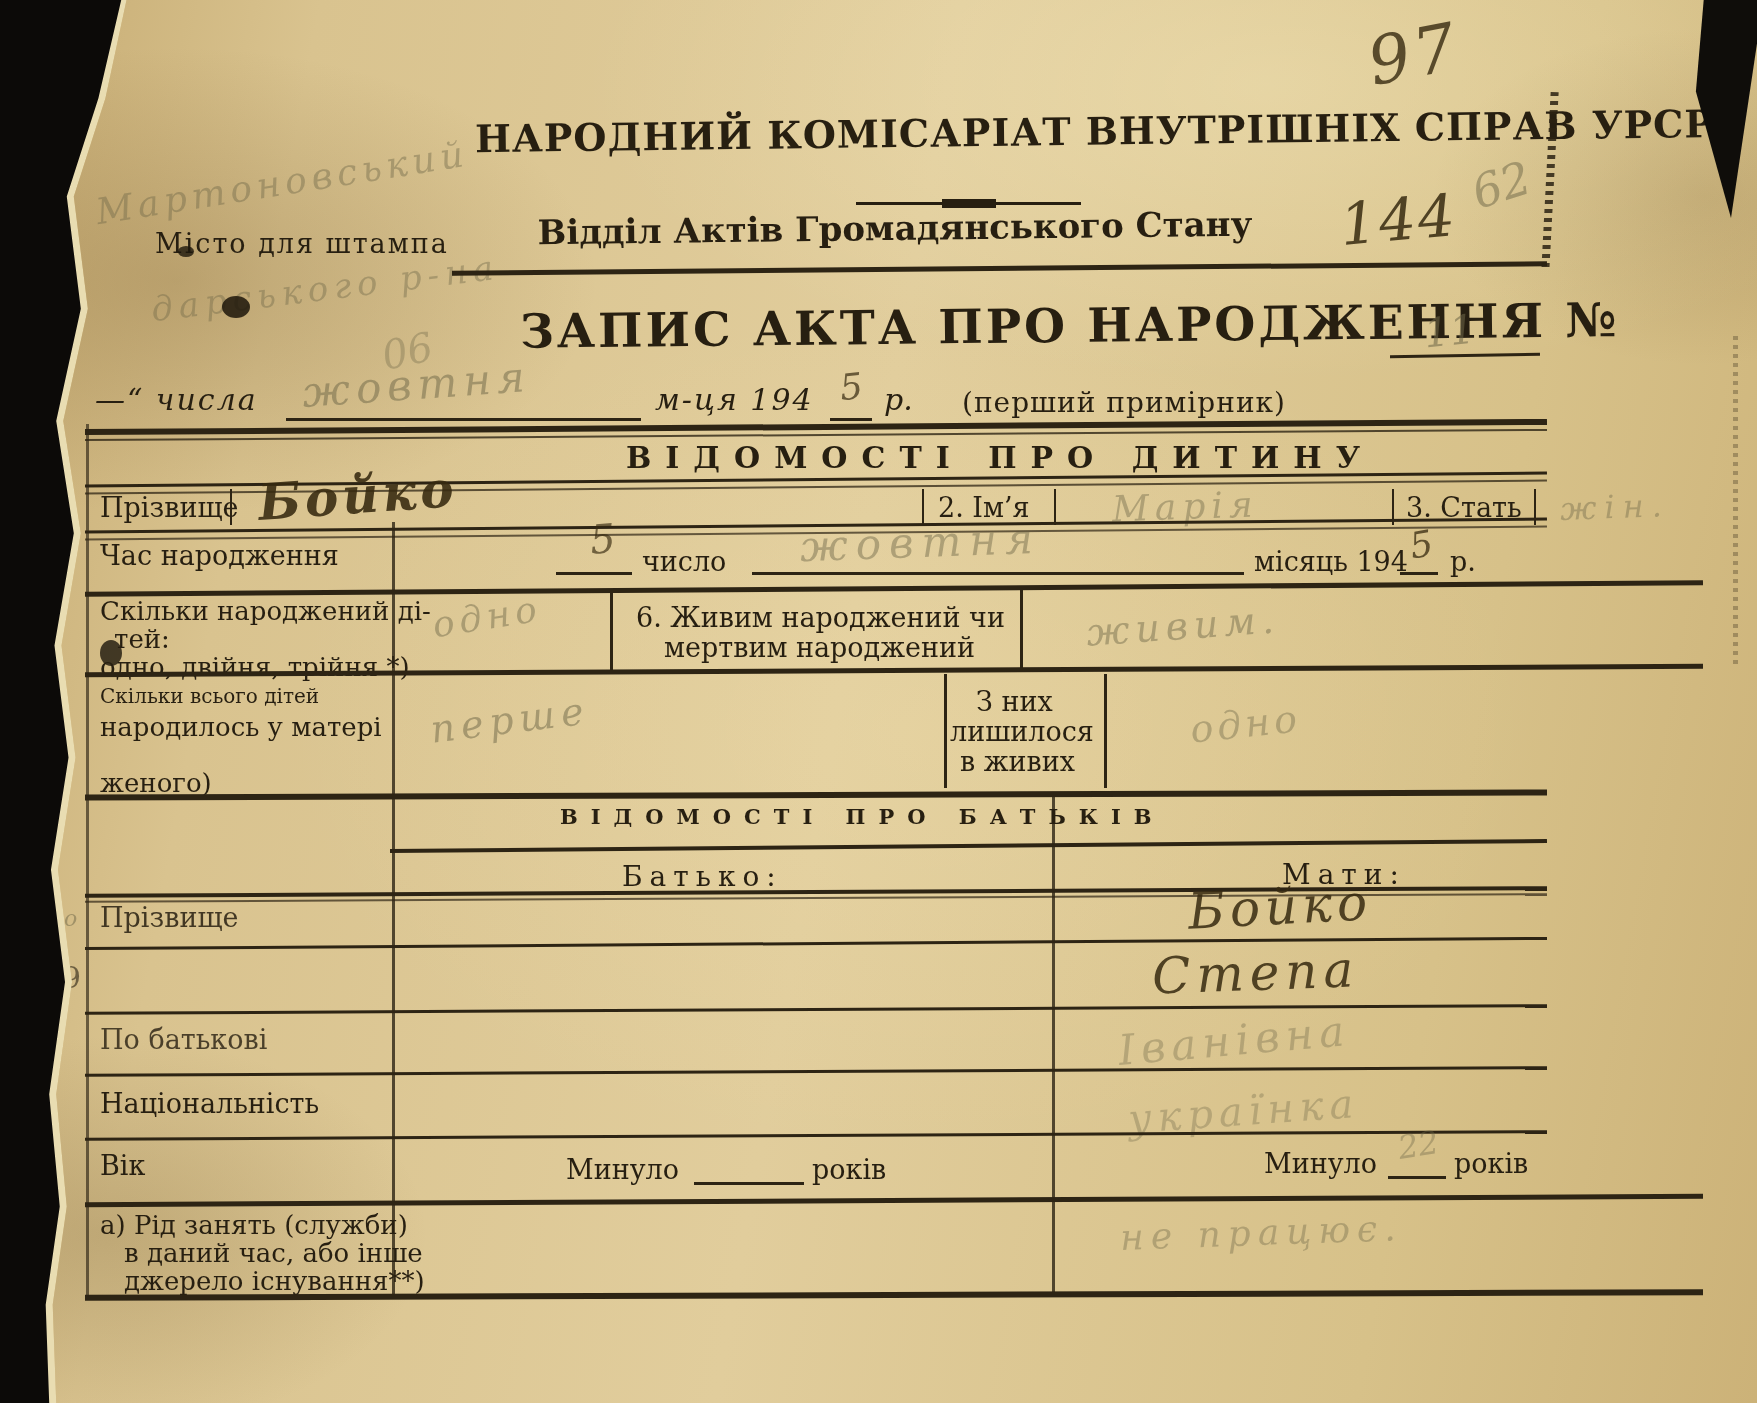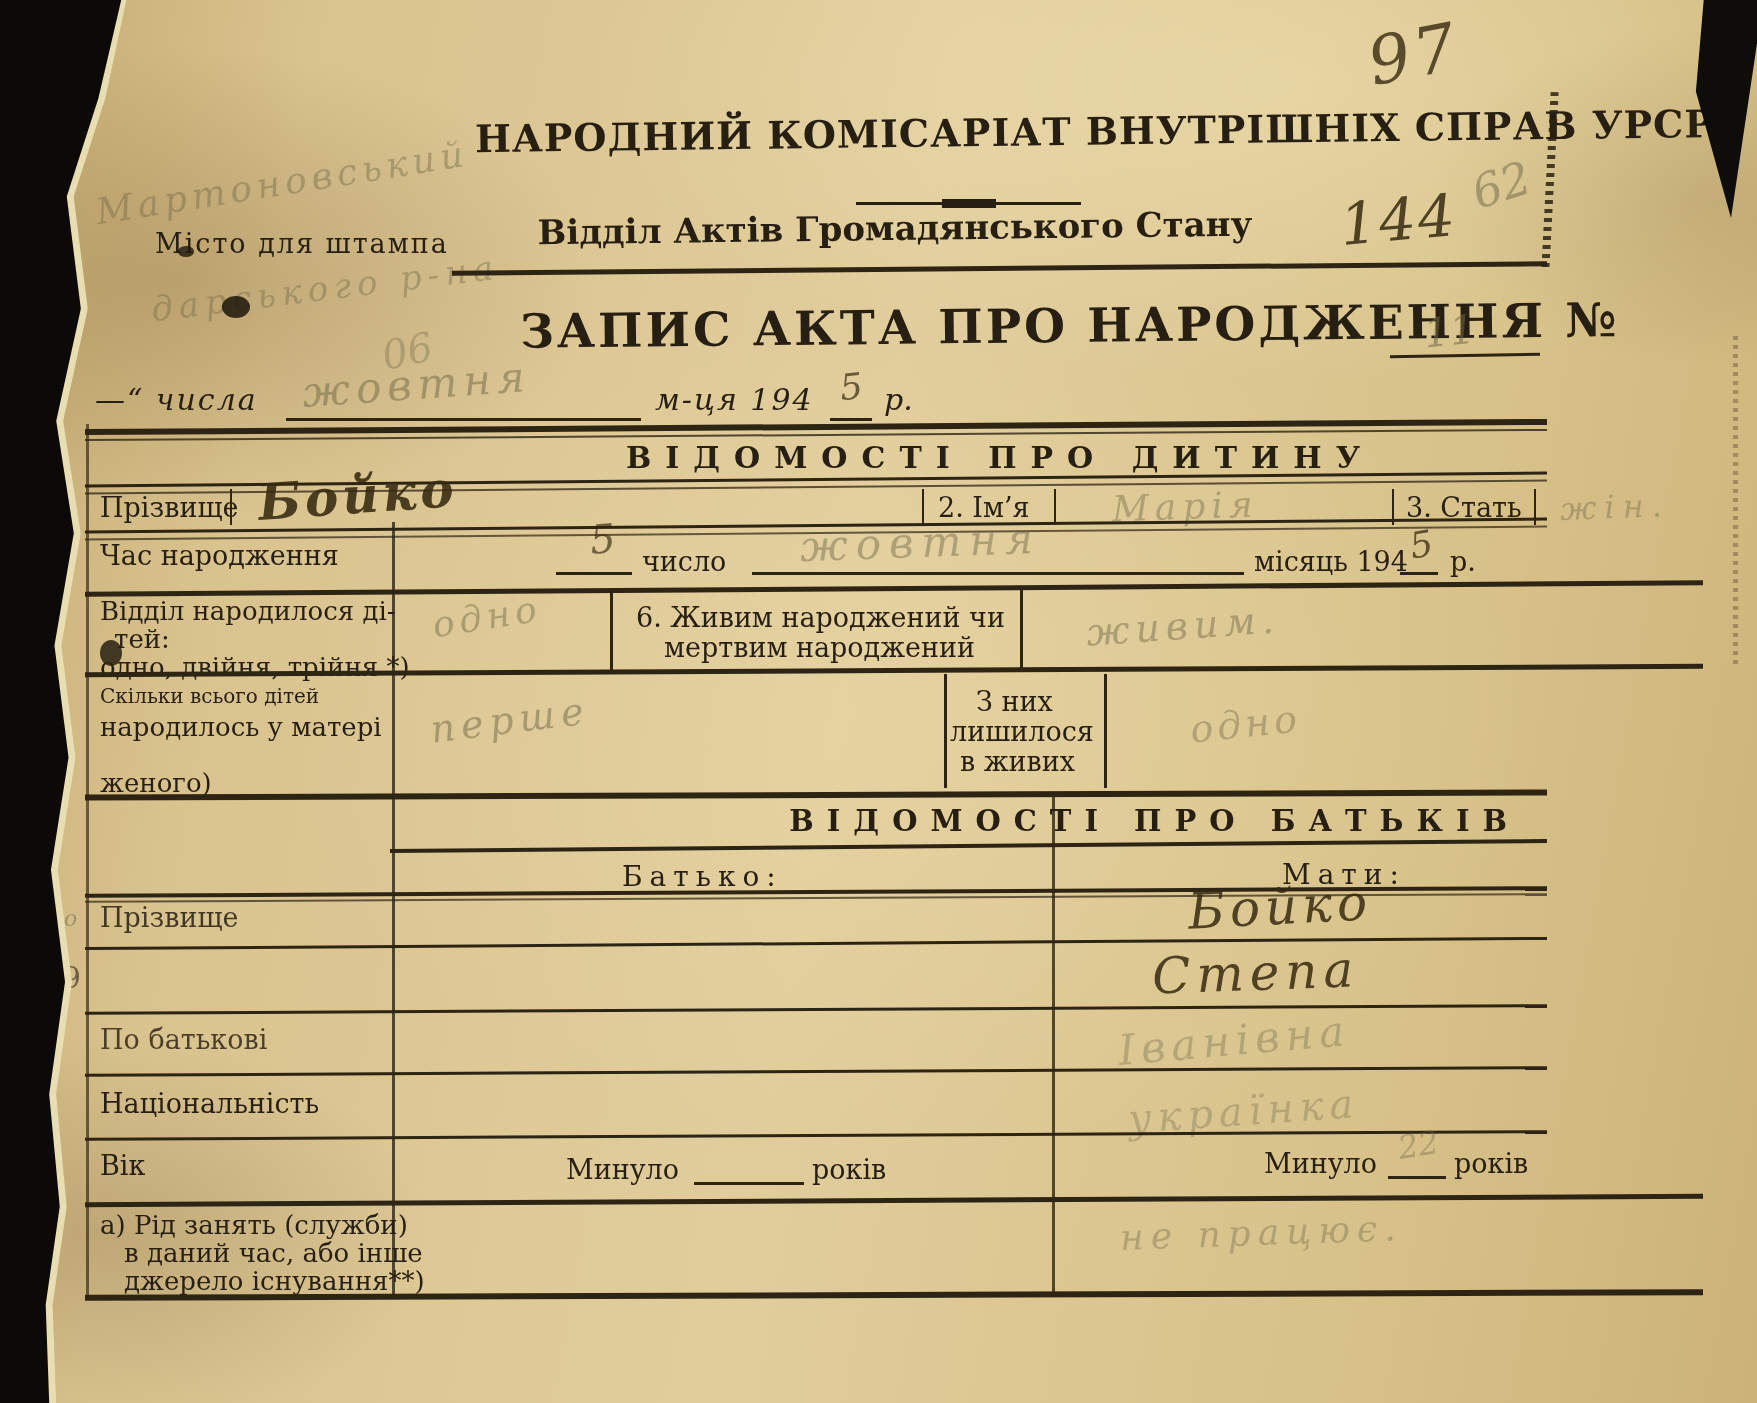--- a/index.html
+++ b/index.html
@@ -58,20 +58,21 @@
     <div class="el pencil" style="left:1424px;top:308px;font-size:40px;opacity:.55;transform:rotate(-6deg);">11</div>
     <div class="el pencil" style="left:382px;top:328px;font-size:40px;opacity:.35;transform:rotate(-12deg);">06</div>
 
     <div class="el print it" style="left:95px;top:382px;font-size:30px;letter-spacing:2px;">—“ числа</div>
     <div class="hline" style="left:286px;top:418px;width:355px;height:3px;"></div>
     <div class="el pencil" style="left:302px;top:360px;font-size:42px;opacity:.5;letter-spacing:6px;transform:rotate(-4deg);">жовтня</div>
     <div class="el print it" style="left:655px;top:382px;font-size:30px;letter-spacing:2px;">м-ця 194</div>
     <div class="el ink" style="left:840px;top:366px;font-size:36px;opacity:.7;transform:rotate(-6deg);">5</div>
     <div class="hline" style="left:830px;top:418px;width:42px;height:3px;"></div>
     <div class="el print it" style="left:884px;top:382px;font-size:30px;">р.</div>
+    <div class="el print" style="left:962px;top:386px;font-size:28px;letter-spacing:1px;">(перший примірник)</div>
 
     <div class="hline" style="left:85px;top:424px;width:1462px;height:6px;transform:rotate(-0.4deg);"></div>
     <div class="hline" style="left:85px;top:434px;width:1462px;height:2px;transform:rotate(-0.4deg);opacity:.8;"></div>
     <div class="el print bold" style="left:450px;top:440px;width:1100px;text-align:center;font-size:30px;letter-spacing:14px;">ВІДОМОСТІ ПРО ДИТИНУ</div>
     <div class="hline" style="left:85px;top:478px;width:1462px;height:3px;transform:rotate(-0.5deg);"></div>
     <div class="hline" style="left:85px;top:486px;width:1462px;height:2px;transform:rotate(-0.5deg);opacity:.75;"></div>
 
     <div class="vline" style="left:86px;top:424px;width:3px;height:872px;opacity:.65;"></div>
     <div class="vline" style="left:392px;top:522px;width:3px;height:772px;opacity:.8;"></div>
     <div class="vline" style="left:1052px;top:796px;width:3px;height:498px;opacity:.8;"></div>
@@ -95,21 +96,21 @@
     <div class="hline" style="left:556px;top:572px;width:76px;height:3px;"></div>
     <div class="el print" style="left:642px;top:546px;font-size:27px;">число</div>
     <div class="hline" style="left:752px;top:572px;width:492px;height:3px;"></div>
     <div class="el pencil" style="left:800px;top:518px;font-size:42px;opacity:.45;letter-spacing:8px;transform:rotate(-2deg);">жовтня</div>
     <div class="el print" style="left:1254px;top:546px;font-size:27px;">місяць 194</div>
     <div class="el ink" style="left:1410px;top:524px;font-size:36px;opacity:.75;transform:rotate(-10deg);">5</div>
     <div class="hline" style="left:1400px;top:572px;width:38px;height:3px;"></div>
     <div class="el print" style="left:1450px;top:546px;font-size:27px;">р.</div>
     <div class="hline" style="left:85px;top:586px;width:1618px;height:5px;transform:rotate(-0.4deg);"></div>
 
-    <div class="el print" style="left:100px;top:596px;font-size:26px;">Відділ народилося ді-</div>
+    <div class="el print" style="left:100px;top:596px;font-size:26px;">Скільки народжений ді-</div>
     <div class="el print" style="left:114px;top:624px;font-size:26px;">тей:</div>
     <div class="el print" style="left:100px;top:652px;font-size:26px;">одно, двійня, трійня *)</div>
     <div class="el pencil" style="left:432px;top:596px;font-size:36px;opacity:.45;letter-spacing:5px;transform:rotate(-9deg);">одно</div>
     <div class="vline" style="left:610px;top:590px;width:3px;height:80px;"></div>
     <div class="el print" style="left:636px;top:602px;font-size:27px;">6. Живим народжений чи</div>
     <div class="el print" style="left:664px;top:632px;font-size:27px;">мертвим народжений</div>
     <div class="vline" style="left:1020px;top:590px;width:3px;height:80px;"></div>
     <div class="el pencil" style="left:1086px;top:604px;font-size:38px;opacity:.45;letter-spacing:6px;transform:rotate(-4deg);">живим.</div>
     <div class="hline" style="left:85px;top:668px;width:1618px;height:5px;transform:rotate(-0.3deg);"></div>
 
@@ -118,21 +119,21 @@
     <div class="el print" style="left:100px;top:768px;font-size:26px;">женого)</div>
     <div class="el pencil" style="left:430px;top:698px;font-size:38px;opacity:.5;letter-spacing:6px;transform:rotate(-7deg);">перше</div>
     <div class="vline" style="left:944px;top:674px;width:3px;height:114px;"></div>
     <div class="el print" style="left:976px;top:686px;font-size:27px;">З них</div>
     <div class="el print" style="left:950px;top:716px;font-size:27px;">лишилося</div>
     <div class="el print" style="left:960px;top:746px;font-size:27px;">в живих</div>
     <div class="vline" style="left:1104px;top:674px;width:3px;height:114px;"></div>
     <div class="el pencil" style="left:1190px;top:702px;font-size:38px;opacity:.4;letter-spacing:4px;transform:rotate(-6deg);">одно</div>
 
     <div class="hline" style="left:85px;top:792px;width:1462px;height:6px;transform:rotate(-0.2deg);"></div>
-    <div class="el print bold" style="left:560px;top:804px;width:960px;text-align:right;font-size:29px;letter-spacing:13px;">ВІДОМОСТІ ПРО БАТЬКІВ</div>
+    <div class="el print bold" style="left:560px;top:804px;width:960px;text-align:left;font-size:21px;letter-spacing:13px;">ВІДОМОСТІ ПРО БАТЬКІВ</div>
     <div class="hline" style="left:390px;top:844px;width:1157px;height:4px;transform:rotate(-0.5deg);"></div>
     <div class="el print" style="left:622px;top:860px;font-size:28px;letter-spacing:7px;">Батько:</div>
     <div class="el print" style="left:1282px;top:858px;font-size:28px;letter-spacing:7px;">Мати:</div>
     <div class="hline" style="left:85px;top:890px;width:1462px;height:4px;transform:rotate(-0.3deg);"></div>
     <div class="hline" style="left:85px;top:897px;width:1462px;height:2px;transform:rotate(-0.3deg);opacity:.7;"></div>
 
     <div class="el pencil" style="left:64px;top:906px;font-size:22px;opacity:.5;">о</div>
     <div class="el print" style="left:100px;top:902px;font-size:27px;opacity:.85;">Прізвище</div>
     <div class="el ink" style="left:1188px;top:878px;font-size:50px;letter-spacing:5px;opacity:.85;transform:rotate(-3deg);">Бойко</div>
     <div class="hline" style="left:85px;top:942px;width:1462px;height:3px;transform:rotate(-0.4deg);"></div>

